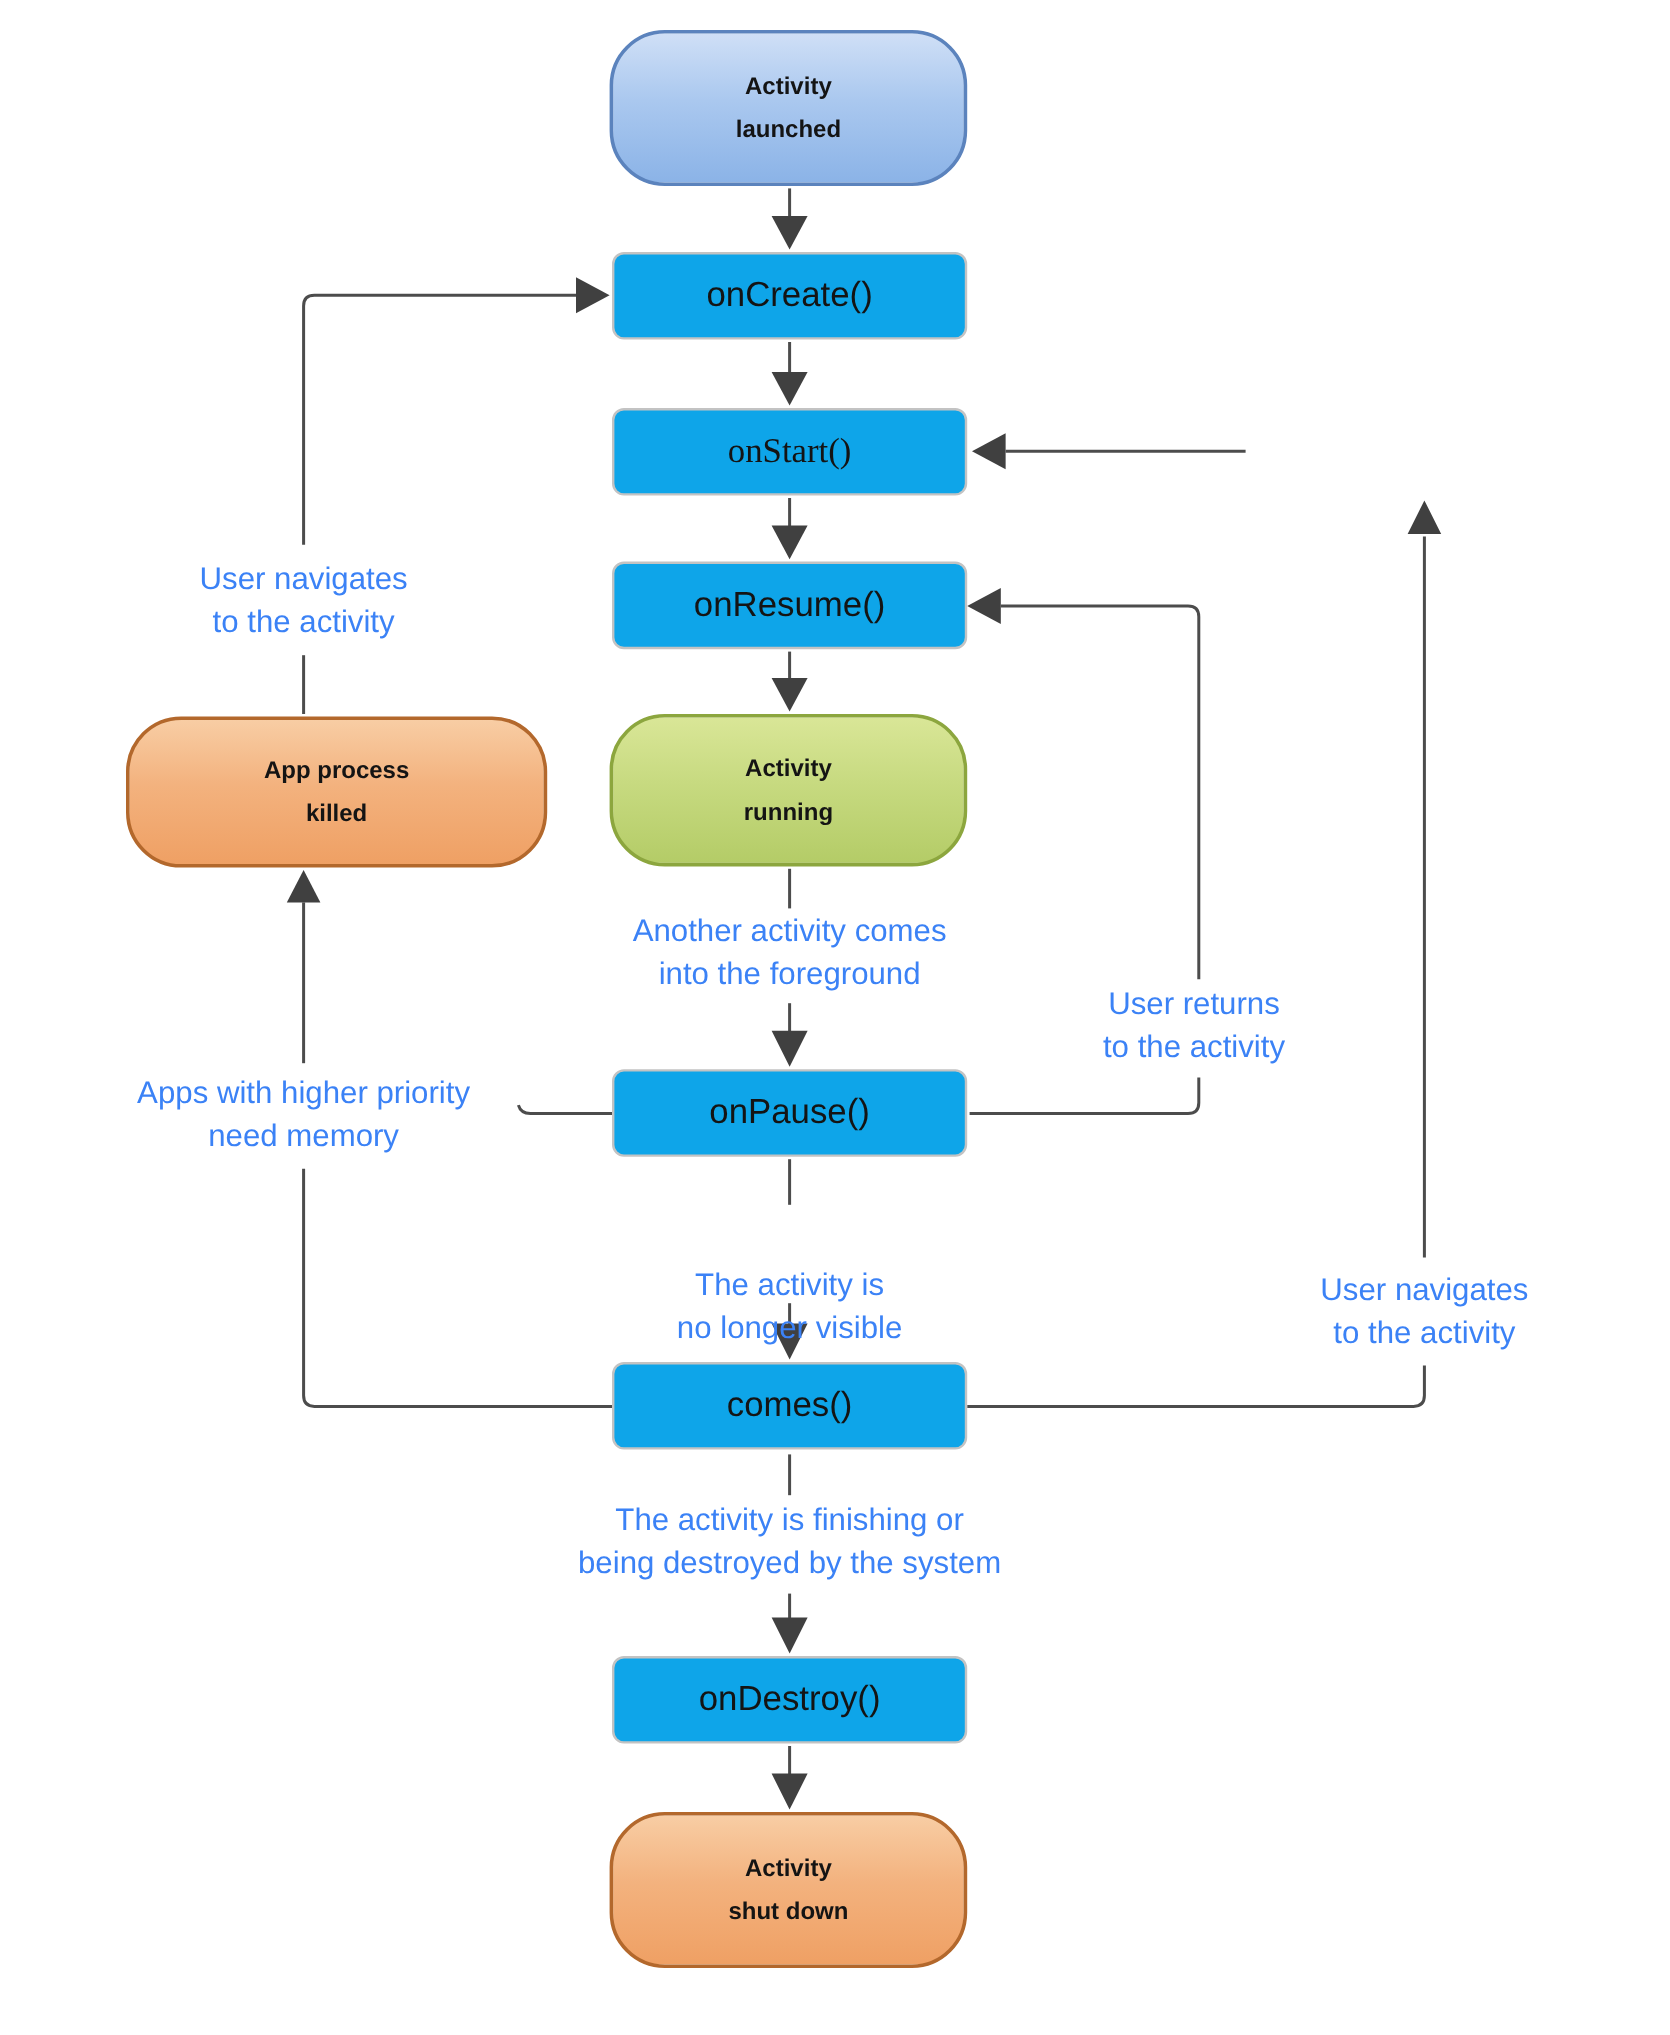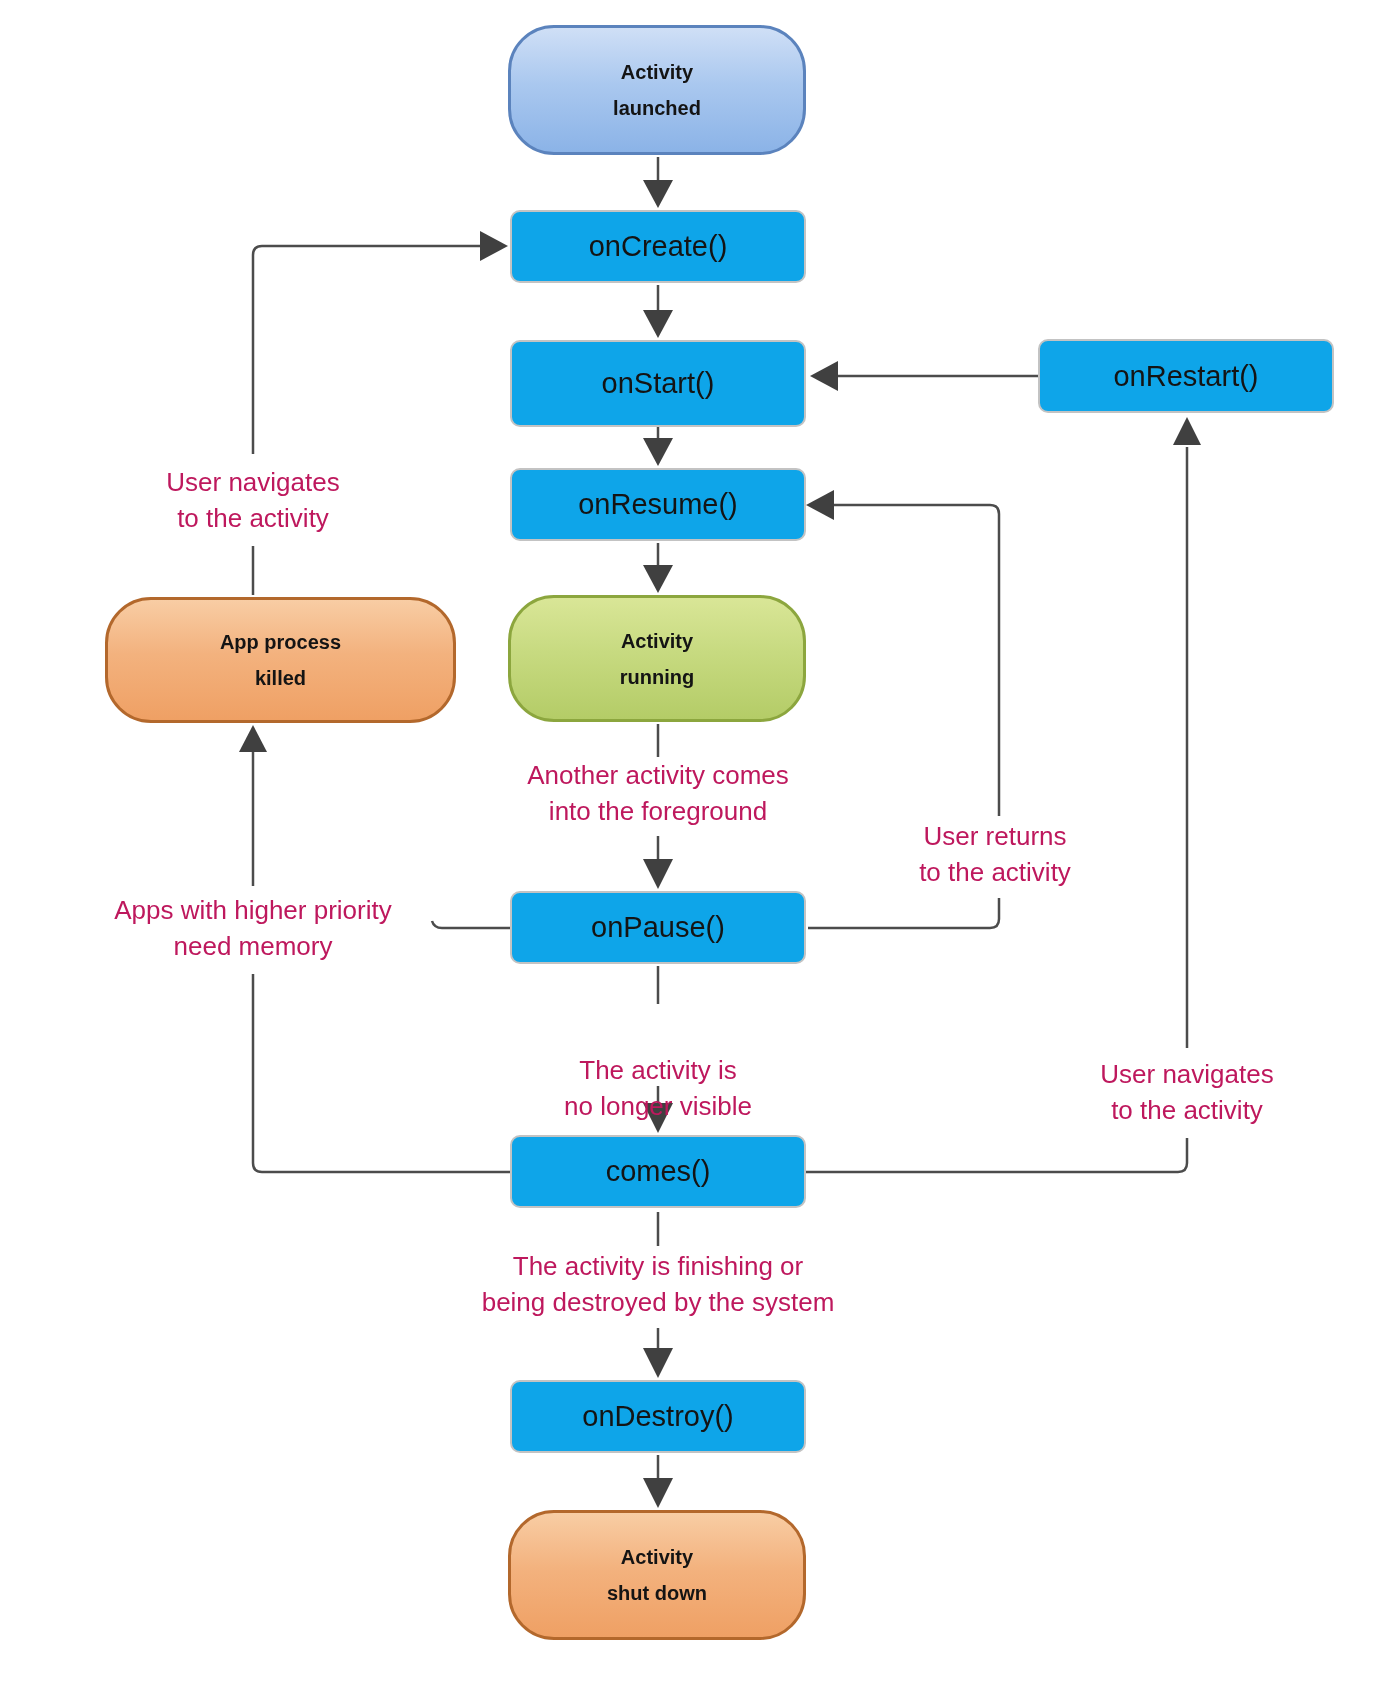--- a/index.html
+++ b/index.html
@@ -28,21 +28,21 @@
   }
   .pill-green{
     background:linear-gradient(180deg,#d9e697 0%,#c7da80 45%,#b4cc67 100%);
     border:3px solid #8ca63e;
   }
   .pill-orange{
     background:linear-gradient(180deg,#f8cda4 0%,#f3b27e 45%,#efa064 100%);
     border:3px solid #b3682c;
   }
   .elabel{
-    position:absolute;text-align:center;color:#be185d;font-size:26px;
+    position:absolute;text-align:center;color:#3b82f6;font-size:26px;
     line-height:36px;white-space:pre-line;
   }
 </style>
 </head>
 <body>
 
 <div class="stage">
 
   <svg class="edges" viewBox="0 0 1392 1696">
 
@@ -130,23 +130,22 @@
       <path d="M1187,1048 L1187,447"></path>
       <polygon points="1187,417 1173,445 1201,445"></polygon>
     </g>
   </svg>
 
   <div class="node pill pill-blue" style="left:508px;top:25px;width:298px;height:130px;">Activity
 launched</div>
 
   <div class="node callback" style="left:510px;top:210px;width:296px;height:73px;">onCreate()</div>
 
-  <div class="node callback" style="left:510px;top:340px;width:296px;height:87px;">onStart()</div>
+  <div class="node callback" style="left:510px;top:340px;width:296px;height:73px;font-family:Liberation Serif, serif;">onStart()</div>
 
-  <div class="node callback" style="left:1038px;top:339px;width:296px;height:74px;">onRestart()</div>
 
   <div class="node callback" style="left:510px;top:468px;width:296px;height:73px;">onResume()</div>
 
   <div class="node pill pill-green" style="left:508px;top:595px;width:298px;height:127px;">Activity
 running</div>
 
   <div class="node pill pill-orange" style="left:105px;top:597px;width:351px;height:126px;">App process
 killed</div>
 
   <div class="node callback" style="left:510px;top:891px;width:296px;height:73px;">onPause()</div>

